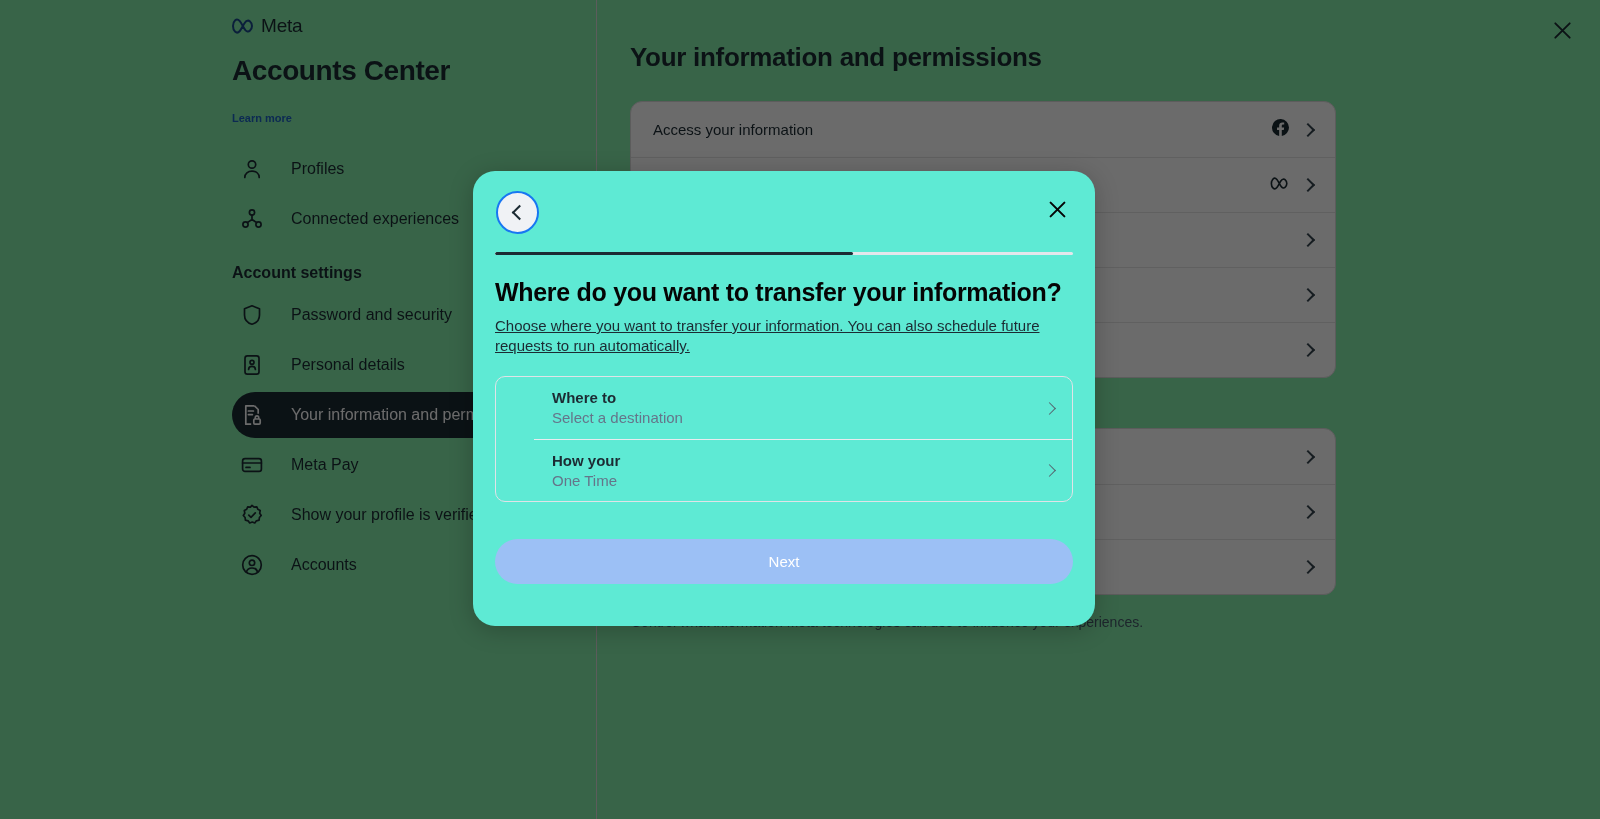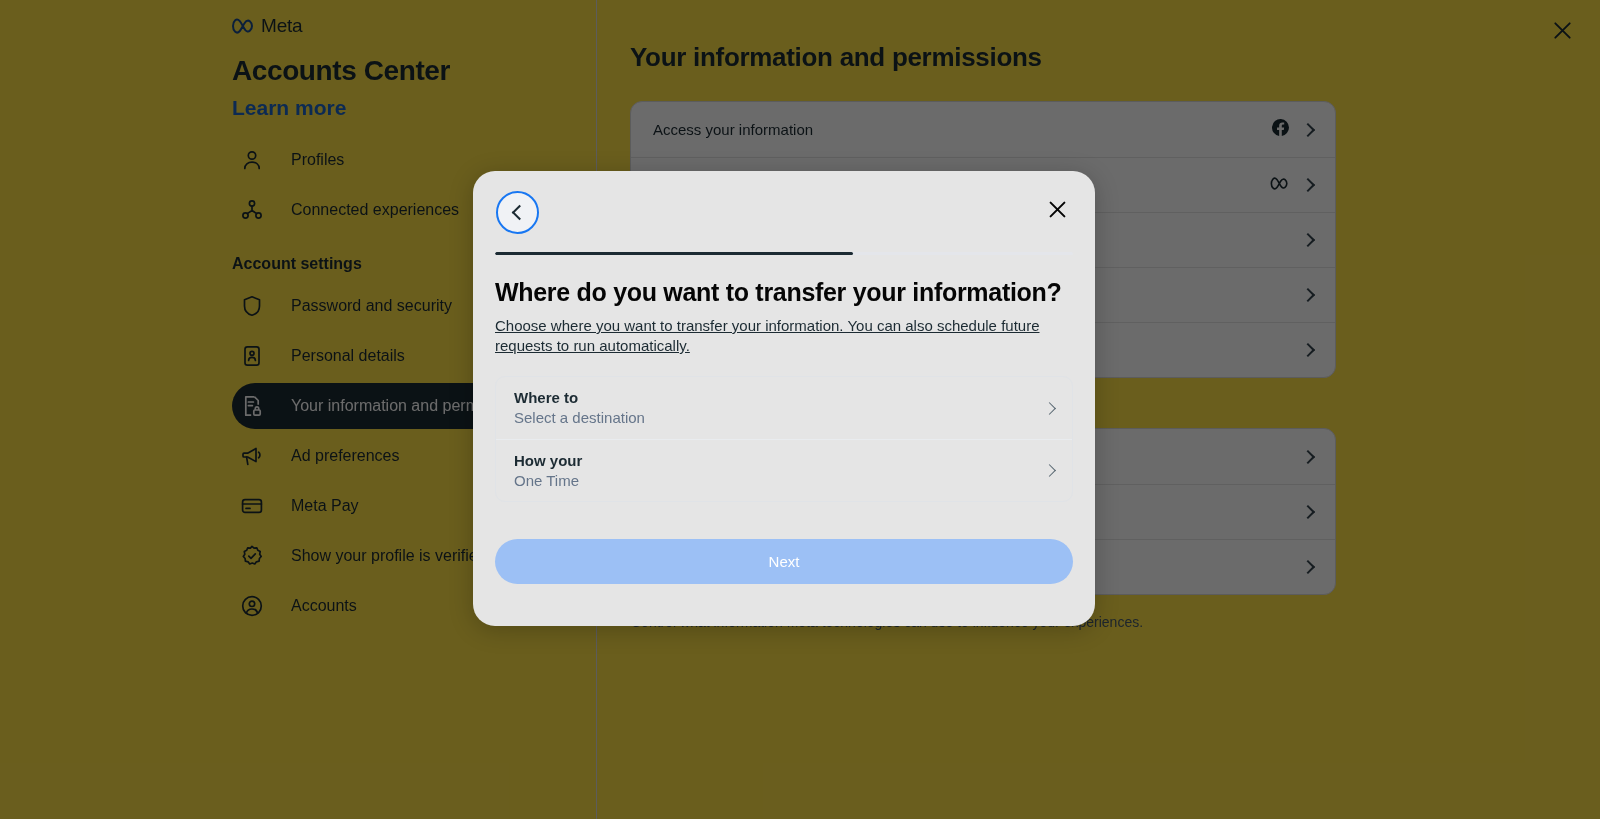--- a/index.html
+++ b/index.html
@@ -13,21 +13,21 @@
   body {
     font-family: "Liberation Sans", sans-serif;
     background: #ffffff;
     position: relative;
   }
 
   
   #page-root {
     position: absolute;
     inset: 0;
-    background: #fde047;
+    background: #86efac;
   }
 
   .page-inner {
     position: absolute;
     inset: 0;
     display: flex;
   }
 
   
   .sidebar {
@@ -67,25 +67,25 @@
 
   .ac-desc {
     font-size: 15px;
     line-height: 20px;
     color: #1c2b33;
     max-width: 340px;
   }
 
   .learn-more {
     display: inline-block;
-    font-size: 21px;
+    font-size: 11px;
     font-weight: 700;
     color: #1d64c4;
     line-height: 20px;
-    margin-top: 3px;
+    margin-top: 13px;
     text-decoration: none;
     cursor: pointer;
   }
 
   .nav-list { margin-top: 18px; padding-right: 12px; }
 
   .nav-item {
     display: flex;
     align-items: center;
     gap: 27px;
@@ -197,21 +197,21 @@
     z-index: 10;
   }
 
   
   .modal {
     position: absolute;
     left: 473px;
     top: 171px;
     width: 622px;
     height: 455px;
-    background: #e5e5e5;
+    background: #5eead4;
     border-radius: 22px;
     z-index: 20;
     box-shadow: 0 4px 24px rgba(0,0,0,0.22);
     padding: 0 22px;
   }
 
   .modal-topbar {
     height: 80px;
     display: flex;
     align-items: center;
@@ -273,20 +273,21 @@
     line-height: 20px;
     color: #1c2b33;
     margin-bottom: 20px;
     text-decoration: underline;
   }
 
   .option-card {
     border: 1px solid #e0e3e7;
     border-radius: 10px;
     overflow: hidden;
+    padding-left: 38px;
   }
 
   .option-row {
     display: flex;
     align-items: center;
     height: 62px;
     padding: 0 18px 0 18px;
     cursor: pointer;
   }
   .option-row + .option-row { border-top: 1px solid #e9ecef; }
@@ -399,29 +400,20 @@
               <path d="M14.5 2.8H5.8v18.4h5.4" stroke-linejoin="round"></path>
                 <path d="M14.5 2.8 18.2 6.5v4.3" stroke-linejoin="round"></path>
               <path d="M8.4 8h5M8.4 11.6h4" stroke-linecap="round"></path>
               <rect x="13.8" y="16" width="6.4" height="5.2" rx="1.1"></rect>
               <path d="M15.3 16v-1.4a1.7 1.7 0 0 1 3.4 0V16"></path>
             </svg>
           </span>
           <span class="nav-label">Your information and permissions</span>
         </div>
 
-        <div class="nav-item">
-          <span class="nav-ico">
-            <svg width="24" height="24" viewBox="0 0 24 24" fill="none" stroke="currentColor" stroke-width="1.7">
-              <path d="M4 9.2h3.6L16 4.4v13.2L7.6 13H4a1 1 0 0 1-1-1V10.2a1 1 0 0 1 1-1Z" stroke-linejoin="round"></path>
-              <path d="M6.6 13.2 7.8 20.4M18.6 8.2a3.6 3.6 0 0 1 0 5.6" stroke-linecap="round"></path>
-            </svg>
-          </span>
-          <span class="nav-label">Ad preferences</span>
-        </div>
 
         <div class="nav-item">
           <span class="nav-ico">
             <svg width="24" height="24" viewBox="0 0 24 24" fill="none" stroke="currentColor" stroke-width="1.7">
               <rect x="2.6" y="5.6" width="18.8" height="12.8" rx="2.4"></rect>
               <path d="M2.6 10h18.8M6 14.4h4" stroke-linecap="round"></path>
             </svg>
           </span>
           <span class="nav-label">Meta Pay</span>
         </div>

